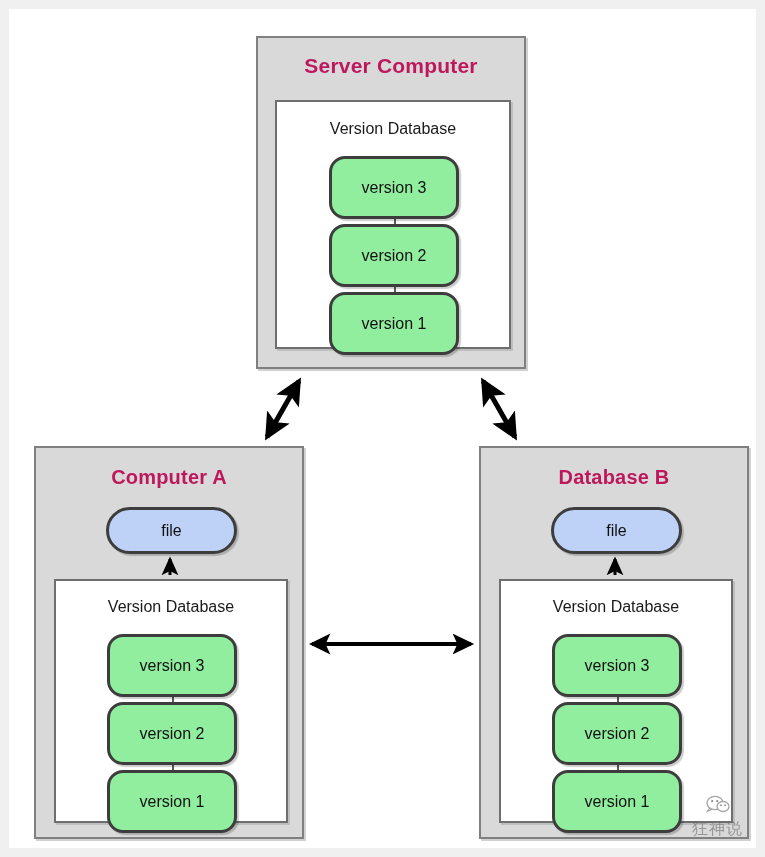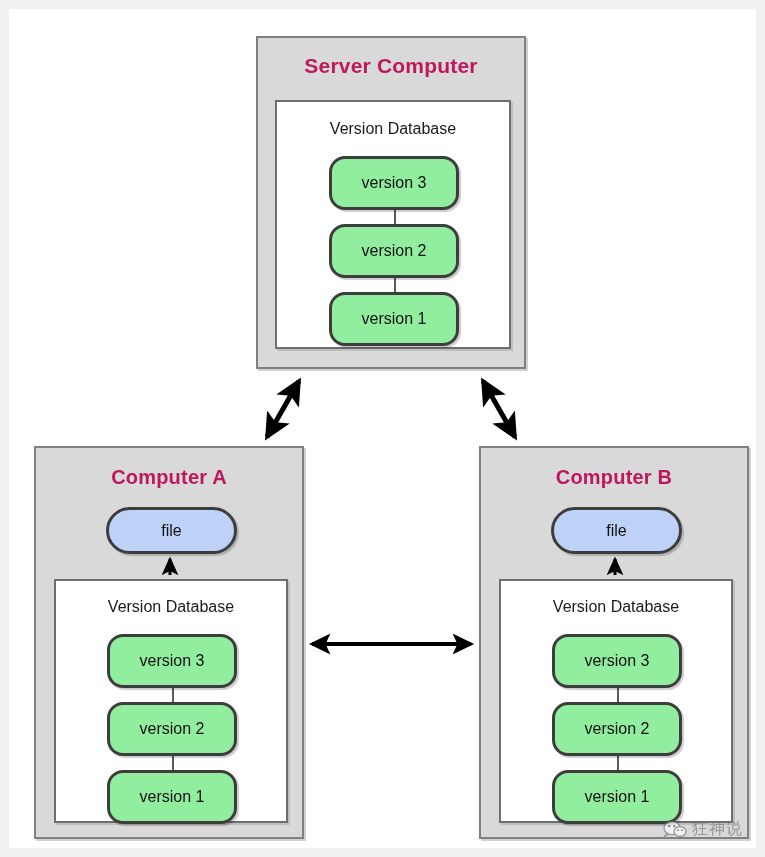--- a/index.html
+++ b/index.html
@@ -102,21 +102,21 @@
     align-items: center;
     justify-content: center;
     font-size: 16px;
     color: #111111;
     box-shadow: 2px 2px 1px rgba(0,0,0,0.20);
   }
   .pill.version {
     background: #90ee9e;
     border-radius: 16px;
     width: 130px;
-    height: 54px;
+    height: 63px;
   }
   .pill.file {
     background: #bed2f8;
     border-radius: 26px;
     width: 131px;
     height: 47px;
     text-align: right;
   }
   
   .vconn {
@@ -135,20 +135,21 @@
   }
   
   #watermark {
     position: absolute;
     right: 13px;
     bottom: 8px;
     display: flex;
     align-items: center;
     gap: 5px;
     opacity: 0.62;
+    flex-direction: column;
   }
   #watermark .wm-text {
     font-size: 16px;
     color: #6f6f6f;
     letter-spacing: 1px;
   }
 </style>
 </head>
 <body>
 
@@ -180,21 +181,21 @@
       <div class="vconn" style="left:116px; top:100px; height:22px;"></div>
       <div class="vconn" style="left:116px; top:168px; height:22px;"></div>
 
       <div class="pill version" style="left:51px; top:53px;">version 3</div>
       <div class="pill version" style="left:51px; top:121px;">version 2</div>
       <div class="pill version" style="left:51px; top:189px;">version 1</div>
     </div>
   </div>
 
   <div class="panel" id="computer-b-panel">
-    <div class="panel-title">Computer B</div>
+    <div class="panel-title">Database B</div>
 
     <div class="pill file" style="left:70px; top:59px;">file</div>
 
     <div class="vdb" id="b-vdb">
       <div class="vdb-title">Version Database</div>
 
       <div class="vconn" style="left:116px; top:100px; height:22px;"></div>
       <div class="vconn" style="left:116px; top:168px; height:22px;"></div>
 
       <div class="pill version" style="left:51px; top:53px;">version 3</div>

